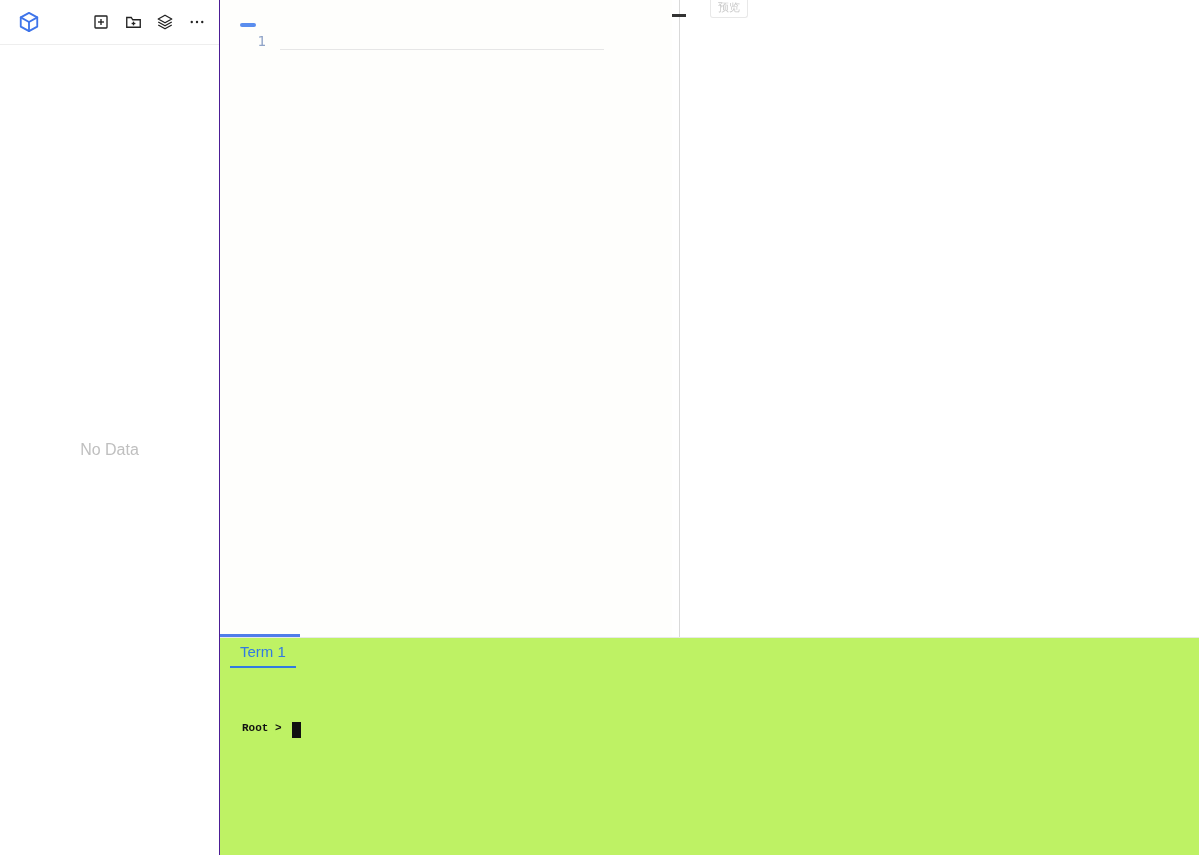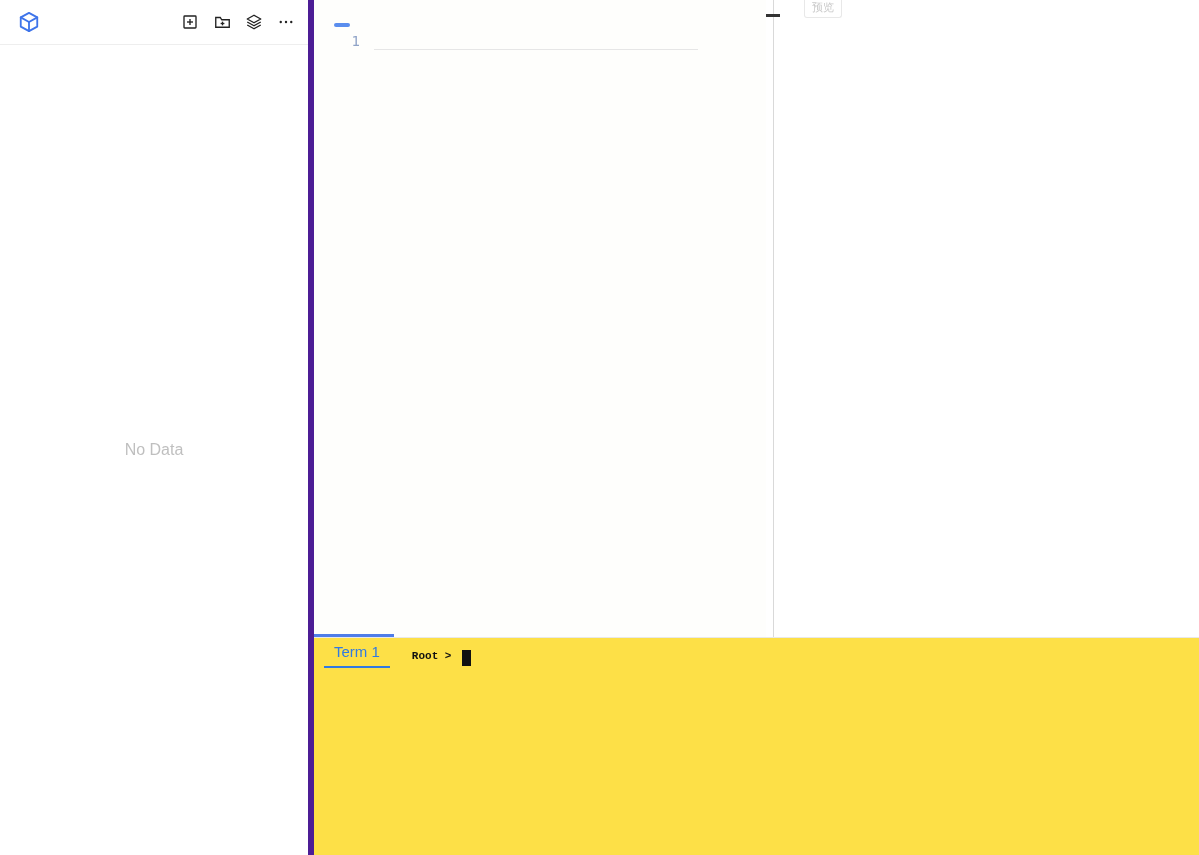--- a/index.html
+++ b/index.html
@@ -1,21 +1,21 @@
 <!DOCTYPE html>
 <html><head>
 <meta charset="utf-8">
 <style>
   * { box-sizing: border-box; margin: 0; padding: 0; }
   html, body { width: 1199px; height: 855px; font-family: -apple-system, BlinkMacSystemFont, "Segoe UI", Helvetica, Arial, sans-serif; overflow: hidden; background: #fff; }
   
   .app { display: flex; width: 100%; height: 100%; }
   
   
-  .sidebar { width: 314px; border-right: 6px solid #4c1d95; display: flex; flex-direction: column; background:#fff; }
+  .sidebar { width: 220px; border-right: 1px solid #4c1d95; display: flex; flex-direction: column; background:#fff; }
   .sidebar-header { height: 45px; display: flex; align-items: center; padding: 0 12px 0 18px; border-bottom: 1px solid #eee; }
   .logo { width: 22px; height: 22px; display:flex; align-items:center; justify-content:center; }
   .sidebar-actions { margin-left: auto; display:flex; align-items:center; gap: 12px; }
   .icon-btn { width: 20px; height:20px; display:flex; align-items:center; justify-content:center; cursor:pointer; color:#222; }
   .icon-btn svg { display:block; }
   .sidebar-empty { flex:1; display:flex; align-items:center; justify-content:center; }
   .no-data { color:#bfbfbf; font-size:16px; }
 
   
   .main { flex:1; display:flex; flex-direction:column; position:relative; }
@@ -35,21 +35,21 @@
   
   .vert-splitter { width:14px; cursor:col-resize; position:relative; display:flex; justify-content:center; }
   .vert-splitter::before { content:""; width:1px; background:#d9d9d9; height:100%; }
   .splitter-handle { position:absolute; top:14px; width:14px; height:3px; background:#333; }
 
   
   .preview-col { flex:1; position:relative; background:#fff; }
   .preview-tag { position:absolute; top:-1px; left:24px; padding:1px 7px 2px; font-size:11px; color:#c9c9c9; border:1px solid #e8e8e8; border-top:none; background:#fff; border-radius:0 0 3px 3px; }
 
   
-  .terminal { height:217px; display:flex; flex-direction:row; background:#fde047; }
+  .terminal { height:217px; display:flex; flex-direction:column; background:#bef264;gap:42px; }
   .term-tabs { display:flex; padding-left:10px; height:30px; align-items:flex-end; }
   .term-tab { padding:4px 10px 6px; font-size:15px; color:#317ae2; border-bottom:2px solid #317ae2; cursor:pointer; }
   .term-body { flex:1; padding:12px 22px; font-family: Menlo, Consolas, "Courier New", monospace; font-size:11px; font-weight:700; color:#111; display:flex; align-items:flex-start; }
   .term-prompt { white-space:pre; }
   .term-cursor { display:inline-block; width:9px; height:16px; background:#111; margin-left:4px; vertical-align:middle; }
 
   svg { overflow:visible; }
 </style>
 </head>
 <body>

